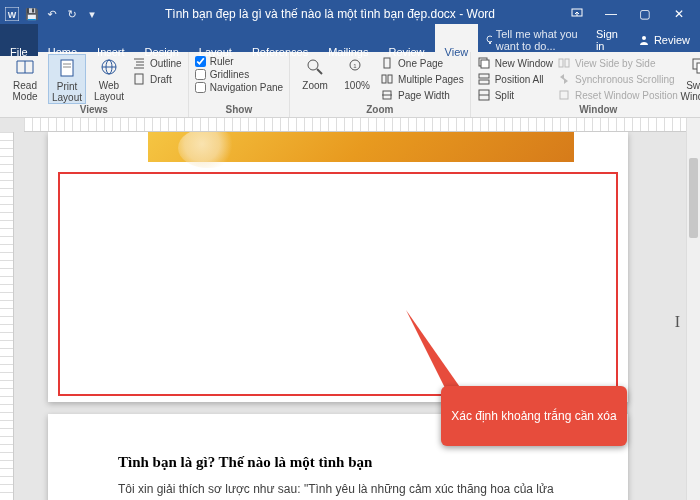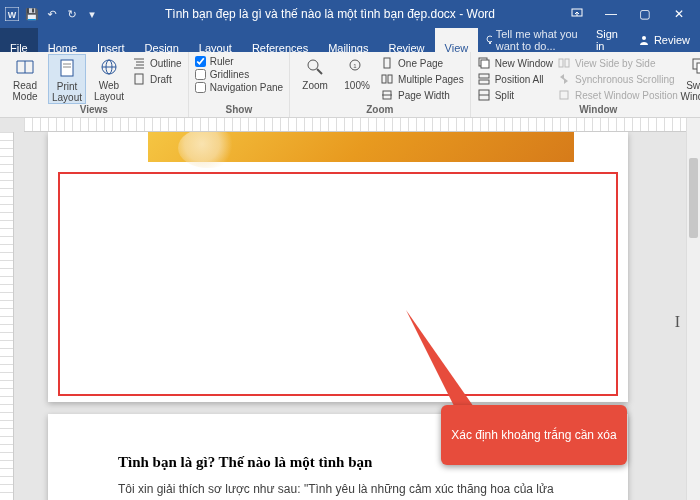--- a/index.html
+++ b/index.html
@@ -8,21 +8,21 @@
 
 .titlebar { height: 28px; background: #2b579a; color: #fff; display: flex; align-items: center; padding: 0 4px; font-size: 12px; }
 .titlebar .qat { display: flex; gap: 4px; align-items: center; }
 .titlebar .qat span { width: 16px; height: 16px; display: inline-flex; align-items: center; justify-content: center; font-size: 11px; opacity: .9; }
 .titlebar .title { flex: 1; text-align: center; white-space: nowrap; overflow: hidden; }
 .titlebar .wc { display: flex; }
 .titlebar .wc span { width: 34px; height: 28px; display: inline-flex; align-items: center; justify-content: center; font-size: 12px; }
 
 
 .tabs { height: 24px; background: #2b579a; color: #fff; display: flex; align-items: center; font-size: 11px; }
-.tabs .tab { padding: 8px 10px; height: 24px; line-height: 24px; cursor: pointer; }
+.tabs .tab { padding: 16px 10px; height: 24px; line-height: 24px; cursor: pointer; }
 .tabs .tab.file { background: #1e3e6e; }
 .tabs .tab.active { background: #f3f3f3; color: #2b579a; }
 .tabs .tell { margin-left: 6px; display: flex; align-items: center; opacity: .85; }
 .tabs .tell svg { margin-right: 4px; }
 .tabs .spacer { flex: 1; }
 .tabs .signin { padding: 0 10px; }
 .tabs .share { padding: 0 10px; display: flex; align-items: center; gap: 4px; }
 
 
 .ribbon { height: 66px; background: #f3f3f3; border-bottom: 1px solid #d4d4d4; display: flex; }
@@ -56,21 +56,21 @@
 .page1 { top: 0; left: 24px; width: 580px; height: 270px; }
 .page2 { top: 282px; left: 24px; width: 580px; height: 200px; padding: 40px 70px 0 70px; }
 .imgband { position: absolute; top: 0; left: 100px; width: 426px; height: 30px; background: linear-gradient(135deg, #f5c542 0%, #e89a1f 50%, #d67b1a 100%); }
 .imgband::after { content: ""; position: absolute; left: 30px; top: -4px; width: 60px; height: 40px; border-radius: 50%; background: radial-gradient(circle at 40% 40%, #fff 0%, #f9e9c7 40%, transparent 70%); opacity: .6; }
 .redbox { position: absolute; top: 40px; left: 10px; width: 560px; height: 224px; border: 2px solid #e53935; }
 
 .page2 h2 { font-family: "Times New Roman", serif; font-size: 15px; font-weight: bold; color: #000; margin-bottom: 10px; }
 .page2 p { font-family: Liberation Sans, sans-serif; font-size: 12px; color: #404040; line-height: 1.4; }
 
 
-.callout { position: absolute; left: 441px; top: 405px; width: 186px; height: 60px; background: #e74c3c; color: #fff; border-radius: 6px; box-shadow: 0 2px 6px rgba(0,0,0,.4); display: flex; align-items: center; justify-content: center; text-align: center; font-size: 12px; padding: 6px 10px; z-index: 10; }
+.callout { position: absolute; left: 441px; top: 386px; width: 186px; height: 60px; background: #e74c3c; color: #fff; border-radius: 6px; box-shadow: 0 2px 6px rgba(0,0,0,.4); display: flex; align-items: center; justify-content: center; text-align: center; font-size: 12px; padding: 6px 10px; z-index: 10; }
 .callout-tail { position: absolute; left: 406px; top: 310px; width: 0; height: 0; z-index: 9; }
 .callout-tail svg { position: absolute; }
 
 .cursor-i { position: absolute; right: 20px; top: 313px; font-size: 16px; color: #555; font-family: serif; }
 </style>
 </head>
 <body>
 
 <div class="titlebar">
   <div class="qat">

